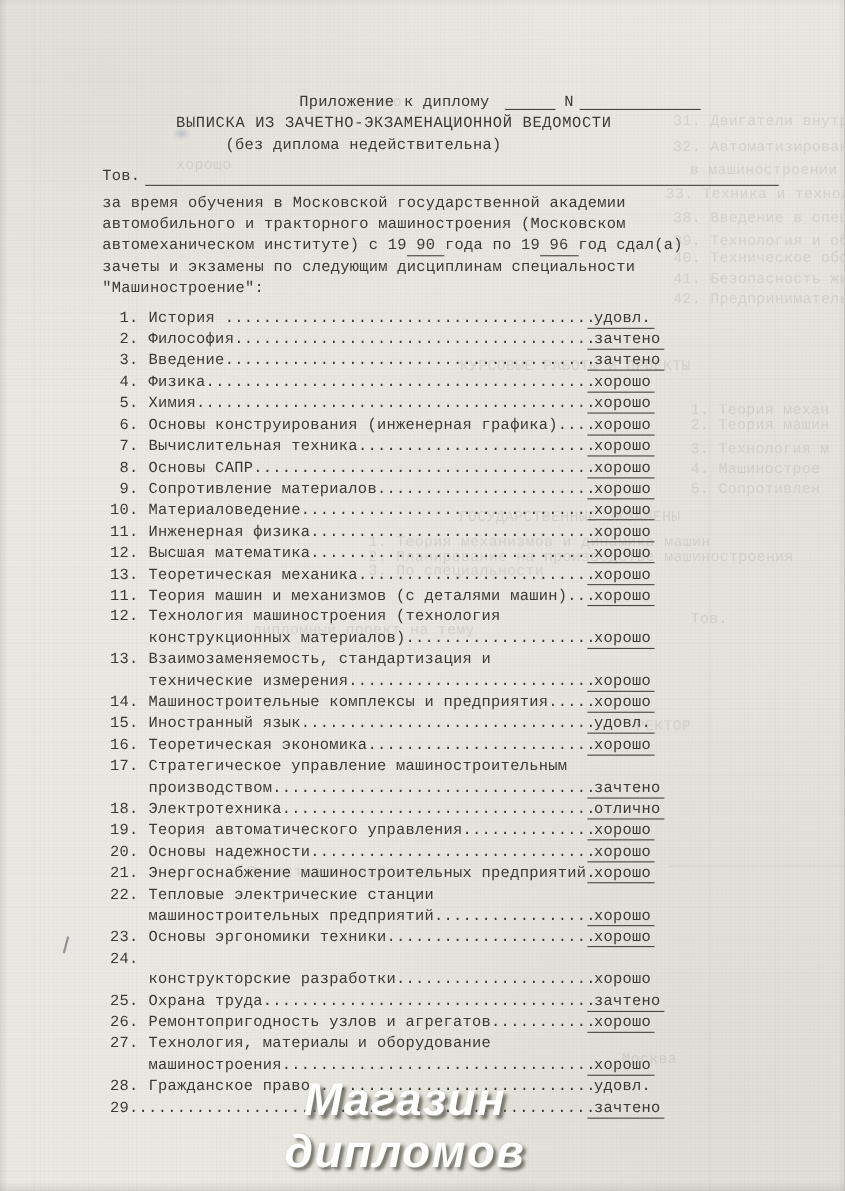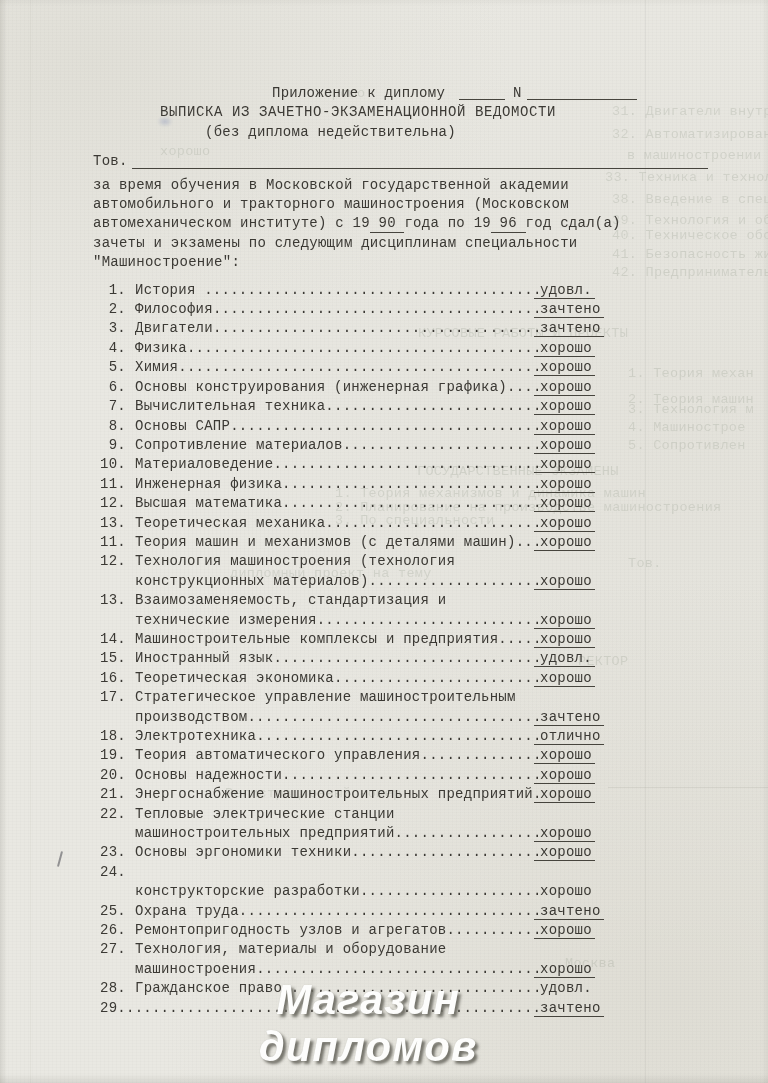--- a/index.html
+++ b/index.html
@@ -84,21 +84,21 @@
       <span class="bfrag" style="left: 627px; top: 148px;">в машиностроении</span>
       <span class="bfrag" style="left: 160px; top: 144px;">хорошо</span>
       <span class="bfrag" style="left: 605px; top: 170px;">33. Техника и техноло</span>
       <span class="bfrag" style="left: 612px; top: 192px;">38. Введение в специа</span>
       <span class="bfrag" style="left: 612px; top: 213px;">39. Технология и обор</span>
       <span class="bfrag" style="left: 612px; top: 228px;">40. Техническое обслу</span>
       <span class="bfrag" style="left: 612px; top: 247px;">41. Безопасность жизн</span>
       <span class="bfrag" style="left: 612px; top: 265px;">42. Предпринимательск</span>
       <span class="bfrag" style="left: 418px; top: 326px;">КУРСОВЫЕ РАБОТЫ И ПРОЕКТЫ</span>
       <span class="bfrag" style="left: 628px; top: 366px;">1. Теория механ</span>
-      <span class="bfrag" style="left: 628px; top: 392px;">2. Теория машин</span>
+      <span class="bfrag" style="left: 628px; top: 380px;">2. Теория машин</span>
       <span class="bfrag" style="left: 628px; top: 402px;">3. Технология м</span>
       <span class="bfrag" style="left: 628px; top: 420px;">4. Машинострое</span>
       <span class="bfrag" style="left: 628px; top: 438px;">5. Сопротивлен</span>
       <span class="bfrag" style="left: 417px; top: 464px;">ГОСУДАРСТВЕННЫЕ ЭКЗАМЕНЫ</span>
       <span class="bfrag" style="left: 335px; top: 486px;">1. Теория механизмов и динамика машин</span>
       <span class="bfrag" style="left: 335px; top: 500px; text-align: right;">2. Планирование на производстве машиностроения</span>
       <span class="bfrag" style="left: 335px; top: 513px;">3. По специальности</span>
       <span class="bfrag" style="left: 628px; top: 556px;">Тов.</span>
       <span class="bfrag" style="left: 230px; top: 566px;">дипломный проект на тему</span>
       <span class="bfrag" style="left: 578px; top: 654px;">РЕКТОР</span>
@@ -139,21 +139,21 @@
           <span class="gcol"><span class="gtext u">удовл.</span></span>
         </div>
         <div class="srow">
           <span class="num">2.</span>
           <span class="stext">Философия</span>
           <span class="leader"></span>
           <span class="gcol"><span class="gtext u">зачтено</span></span>
         </div>
         <div class="srow">
           <span class="num">3.</span>
-          <span class="stext">Двигатели</span>
+          <span class="stext">Введение</span>
           <span class="leader"></span>
           <span class="gcol"><span class="gtext u">зачтено</span></span>
         </div>
         <div class="srow">
           <span class="num">4.</span>
           <span class="stext">Физика</span>
           <span class="leader"></span>
           <span class="gcol"><span class="gtext u">хорошо</span></span>
         </div>
         <div class="srow">

